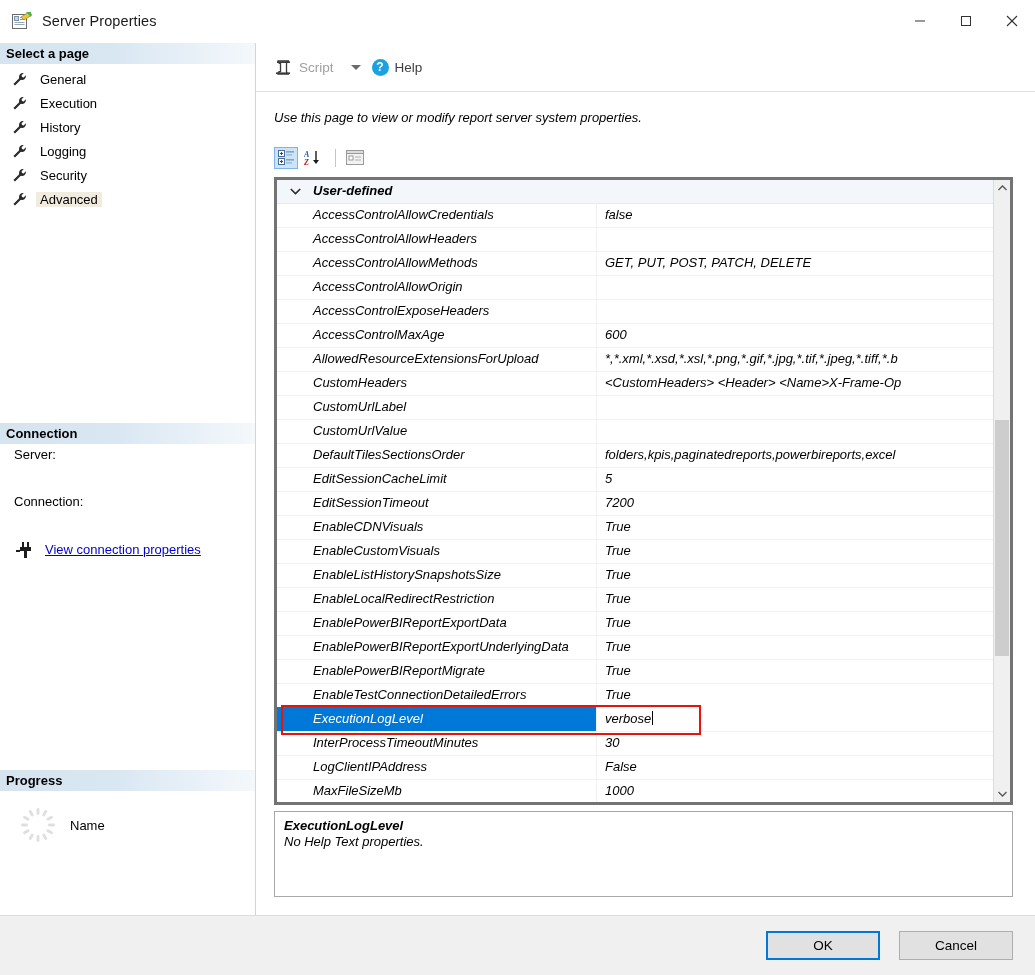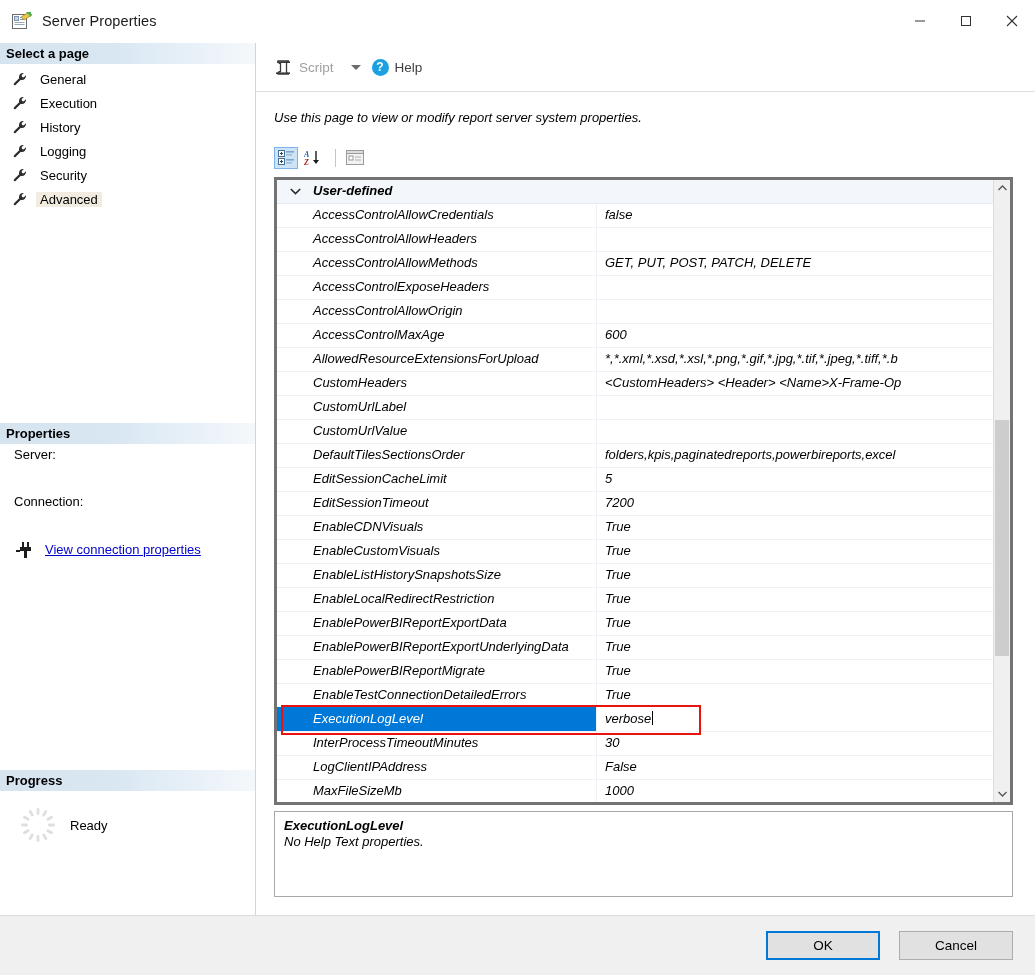--- a/index.html
+++ b/index.html
@@ -439,21 +439,21 @@
             <svg width="17" height="15" viewBox="0 0 17 15">
                 <path d="M11.8 1.1a4 4 0 0 0-4.6 5.1L1.4 12 3 13.6l5.8-5.8a4 4 0 0 0 5.1-4.6l-2.2 2.2-1.7-.4-.4-1.7z" fill="#2b2b2b"></path>
               </svg>
           </span>
           <span class="lbl">Advanced</span>
         </div>
       </div>
 
       <div class="spacer-flex"></div>
 
-      <div class="section-header">Properties</div>
+      <div class="section-header">Connection</div>
       <div class="conn-block">
         <div class="conn-line">Server:</div>
         <div class="conn-line">Connection:</div>
         <div class="conn-link-row">
           <span class="plug-icon">
             <svg width="22" height="18" viewBox="0 0 22 18">
               <rect x="6" y="1" width="2" height="5" fill="#1d1d1d"></rect>
               <rect x="11" y="1" width="2" height="5" fill="#1d1d1d"></rect>
               <rect x="4" y="6" width="11" height="4" fill="#1d1d1d"></rect>
               <rect x="8" y="10" width="3" height="7" fill="#1d1d1d"></rect>
@@ -479,21 +479,21 @@
               <rect x="18.6" y="3" width="2.8" height="7" rx="1.4" transform="rotate(150 20 20)"></rect>
               <rect x="18.6" y="3" width="2.8" height="7" rx="1.4" transform="rotate(180 20 20)"></rect>
               <rect x="18.6" y="3" width="2.8" height="7" rx="1.4" transform="rotate(210 20 20)"></rect>
               <rect x="18.6" y="3" width="2.8" height="7" rx="1.4" transform="rotate(240 20 20)"></rect>
               <rect x="18.6" y="3" width="2.8" height="7" rx="1.4" transform="rotate(270 20 20)"></rect>
               <rect x="18.6" y="3" width="2.8" height="7" rx="1.4" transform="rotate(300 20 20)"></rect>
               <rect x="18.6" y="3" width="2.8" height="7" rx="1.4" transform="rotate(330 20 20)"></rect>
             </g>
           </svg>
         </span>
-        <span class="progress-text">Ready</span>
+        <span class="progress-text">Name</span>
       </div>
 
       <div style="height:70px"></div>
     </div>
 
     <div class="rightpane">
 
       <div class="toolbar">
         <div class="tb-item">
           <span class="script-icon">
@@ -569,25 +569,25 @@
               </div>
               <div class="prow">
                 <span class="pname">AccessControlAllowHeaders</span>
                 <span class="pval"></span>
               </div>
               <div class="prow">
                 <span class="pname">AccessControlAllowMethods</span>
                 <span class="pval">GET, PUT, POST, PATCH, DELETE</span>
               </div>
               <div class="prow">
+                <span class="pname">AccessControlAllowOrigin</span>
+                <span class="pval"></span>
+              </div>
+              <div class="prow">
                 <span class="pname">AccessControlExposeHeaders</span>
-                <span class="pval"></span>
-              </div>
-              <div class="prow">
-                <span class="pname">AccessControlAllowOrigin</span>
                 <span class="pval"></span>
               </div>
               <div class="prow">
                 <span class="pname">AccessControlMaxAge</span>
                 <span class="pval">600</span>
               </div>
               <div class="prow">
                 <span class="pname">AllowedResourceExtensionsForUpload</span>
                 <span class="pval">*,*.xml,*.xsd,*.xsl,*.png,*.gif,*.jpg,*.tif,*.jpeg,*.tiff,*.b</span>
               </div>

